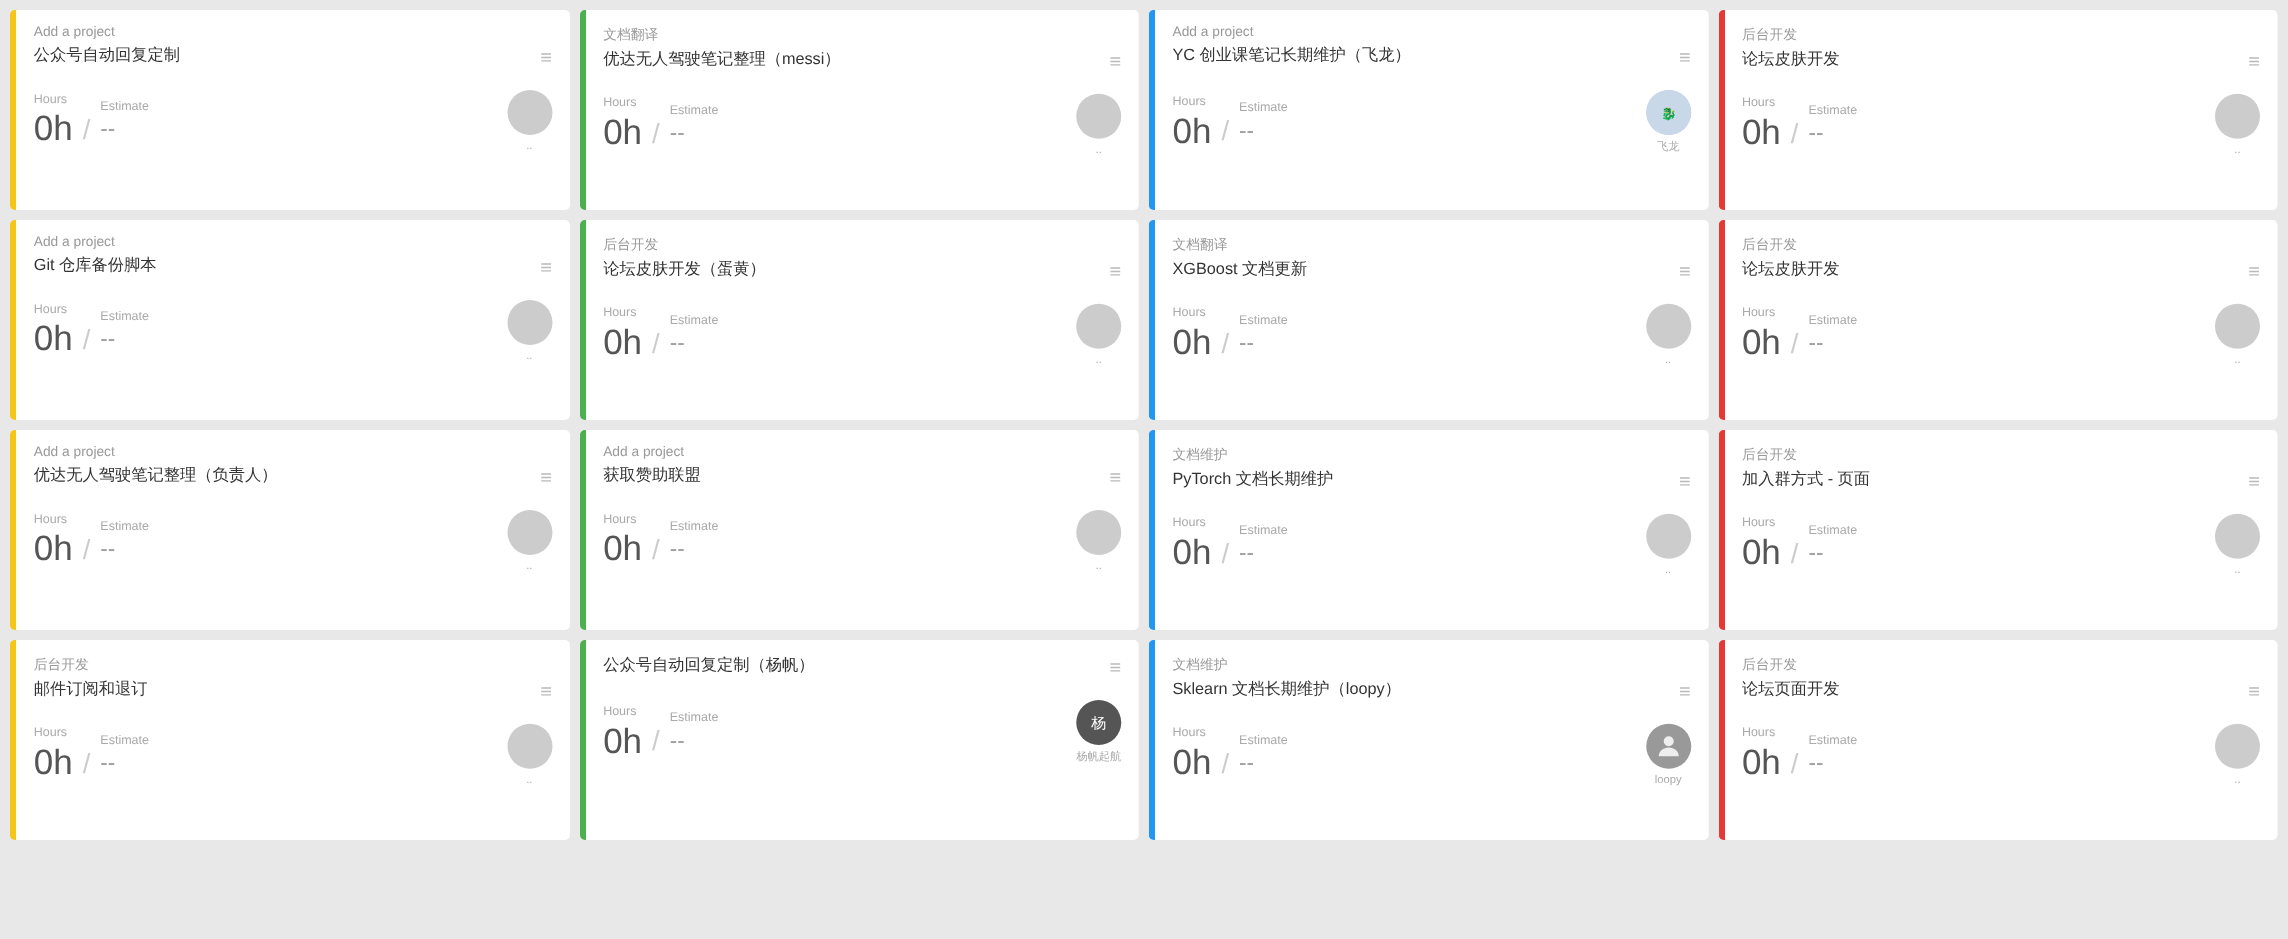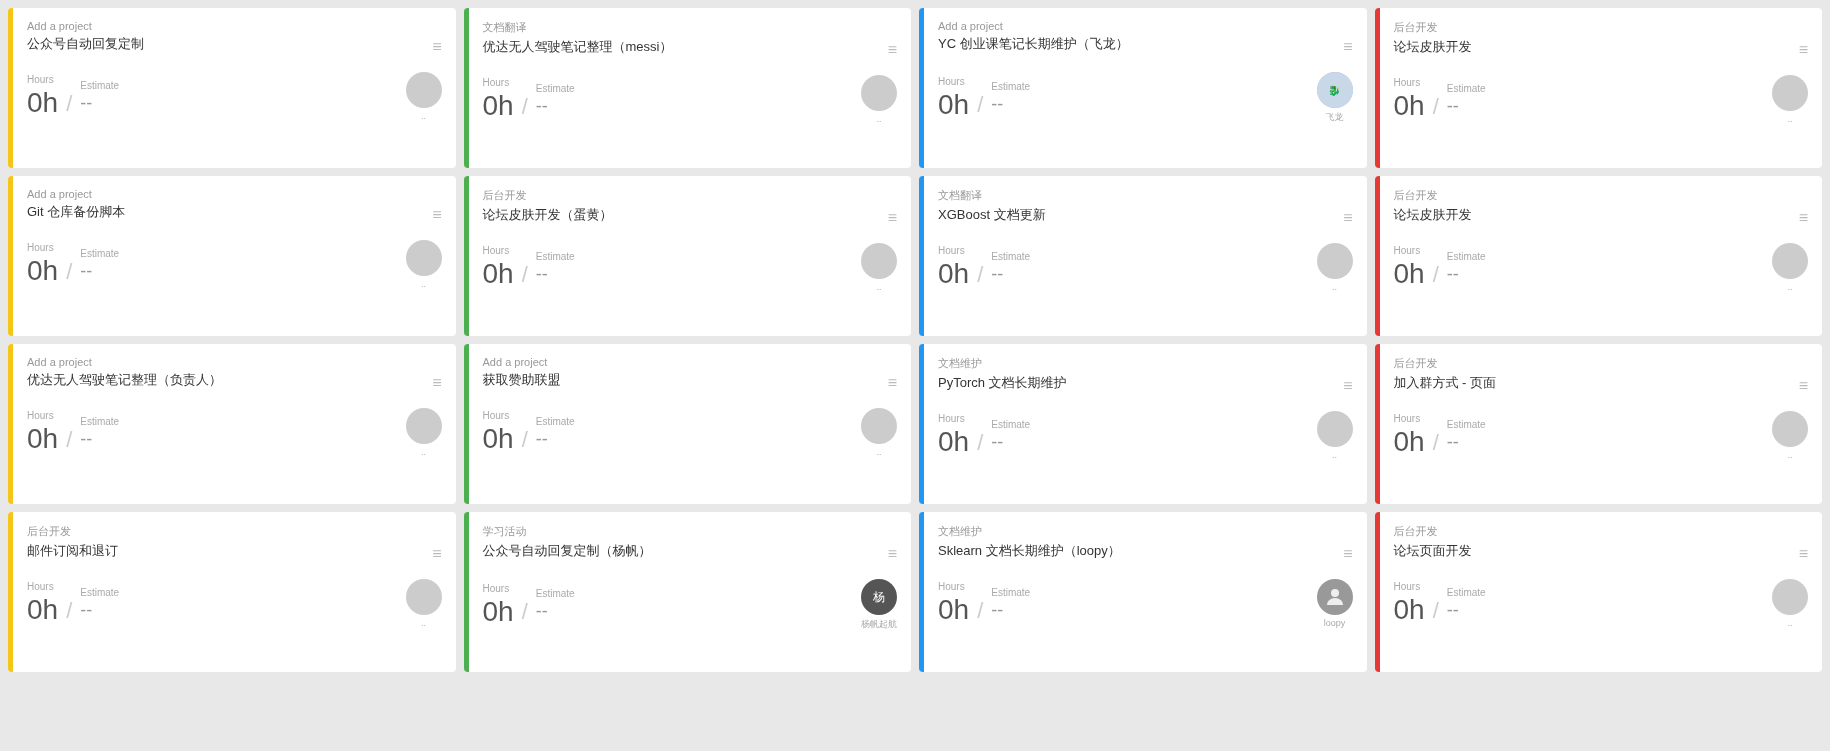--- a/index.html
+++ b/index.html
@@ -417,21 +417,20 @@
         <span class="stat-value small">--</span>
       </div>
 
       <div class="avatar-area">
         <div class="avatar-circle light-gray"></div>
         <span class="avatar-label">..</span>
       </div>
     </div>
   </div>
     <div class="card green">
-    <div class="card-category">学习活动</div>
     <div class="card-header">
       <div class="card-title">公众号自动回复定制（杨帆）</div>
       <span class="menu-icon">≡</span>
     </div>
     <div class="card-stats">
       <div class="stat-block">
         <span class="stat-label">Hours</span>
         <span class="stat-value">0h</span>
       </div>
       <span class="divider">/</span>

